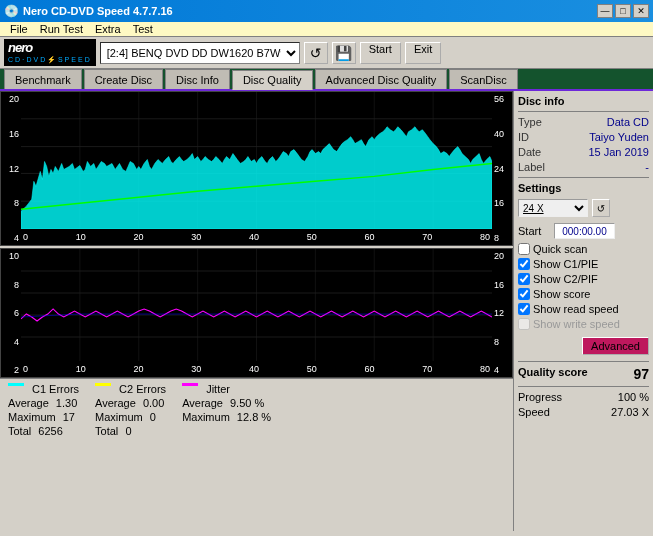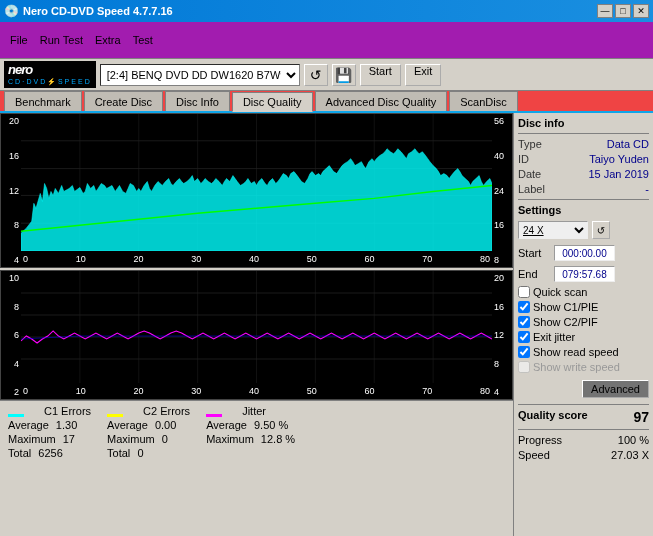--- a/index.html
+++ b/index.html
@@ -22,22 +22,22 @@
       border: 1px solid #808080;
       width: 16px; height: 14px;
       font-size: 9px;
       display: flex; align-items: center; justify-content: center;
       cursor: pointer;
       color: #000;
     }
 
     
     .menu-bar {
-      background: #a21caf;
-      height: 37px;
+      background: #fef9c3;
+      height: 15px;
       display: flex;
       align-items: center;
       padding: 0 4px;
       border-bottom: 1px solid #808080;
     }
     .menu-item {
       padding: 1px 6px;
       font-size: 11px;
       cursor: pointer;
     }
@@ -72,26 +72,26 @@
       height: 22px;
       background: #d4d0c8;
       border: 1px outset #fff;
       padding: 0 8px;
       cursor: pointer;
       font-size: 11px;
     }
 
     
     .tab-bar {
-      background: #ef4444;
+      background: #14532d;
       height: 22px;
       display: flex;
       align-items: flex-end;
       padding: 0 4px;
-      border-bottom: 2px solid #0ea5e9;
+      border-bottom: 2px solid #6d28d9;
     }
     .tab {
       padding: 2px 10px;
       font-size: 11px;
       border: 1px solid #808080;
       border-bottom: none;
       background: #c0bcb4;
       cursor: pointer;
       margin-right: 2px;
       height: 20px;
@@ -190,22 +190,22 @@
       padding: 4px 8px;
       gap: 16px;
     }
     .stat-legend {
       display: flex;
       flex-direction: column;
       gap: 2px;
     }
     .stat-legend-header {
       display: flex;
-      align-items: flex-end;
-      gap: 20px;
+      align-items: flex-start;
+      gap: 8px;
       font-size: 11px;
     }
     .stat-row { font-size: 11px; }
 
     
     .right-panel {
       width: 140px;
       background: #d4d0c8;
       border-left: 1px solid #808080;
       padding: 4px;
@@ -249,21 +249,21 @@
       display: flex;
       align-items: center;
       gap: 3px;
       font-size: 11px;
     }
     .checkbox-row input[type="checkbox"] {
       width: 12px; height: 12px;
     }
 
     .advanced-btn {
-      background: #737373;
+      background: #be185d;
       border: 1px outset #fff;
       padding: 2px 8px;
       font-size: 11px;
       cursor: pointer;
       align-self: flex-end;
       margin-top: 2px;
     }
 
     .quality-score-row {
       display: flex;
@@ -542,40 +542,36 @@
     <div class="section-header">Settings</div>
     <div style="display:flex; align-items:center; gap:4px; margin:2px 0;">
       <select class="settings-select"><option>Max</option><option>1 X</option><option>2 X</option><option>4 X</option><option>8 X</option><option>16 X</option><option selected="">24 X</option><option>32 X</option><option>40 X</option><option>48 X</option></select>
       <div style="width:18px; height:18px; border:1px outset #fff; background:#d4d0c8; display:flex; align-items:center; justify-content:center; cursor:pointer; font-size:10px;">↺</div>
     </div>
 
     <div style="display:flex; align-items:center; gap:4px; margin:1px 0;">
       <span style="width:32px;">Start</span>
       <input type="text" class="time-input" value="000:00.00" style="">
     </div>
-    <div style="display:flex; align-items:center; gap:4px; margin:1px 0;">
-      <span style="width:32px;">End</span>
-      <input type="text" class="time-input" value="079:57.68" style="">
-    </div>
 
     <div class="checkbox-row">
       <input type="checkbox" style="">
       <span>Quick scan</span>
     </div>
     <div class="checkbox-row">
       <input type="checkbox" checked="" style="">
       <span>Show C1/PIE</span>
     </div>
     <div class="checkbox-row">
       <input type="checkbox" checked="" style="">
       <span>Show C2/PIF</span>
     </div>
     <div class="checkbox-row">
       <input type="checkbox" checked="" style="">
-      <span>Exit jitter</span>
+      <span>Show score</span>
     </div>
     <div class="checkbox-row">
       <input type="checkbox" checked="" style="">
       <span>Show read speed</span>
     </div>
     <div class="checkbox-row">
       <input type="checkbox" disabled="" style="">
       <span style="color:#999;">Show write speed</span>
     </div>
 

